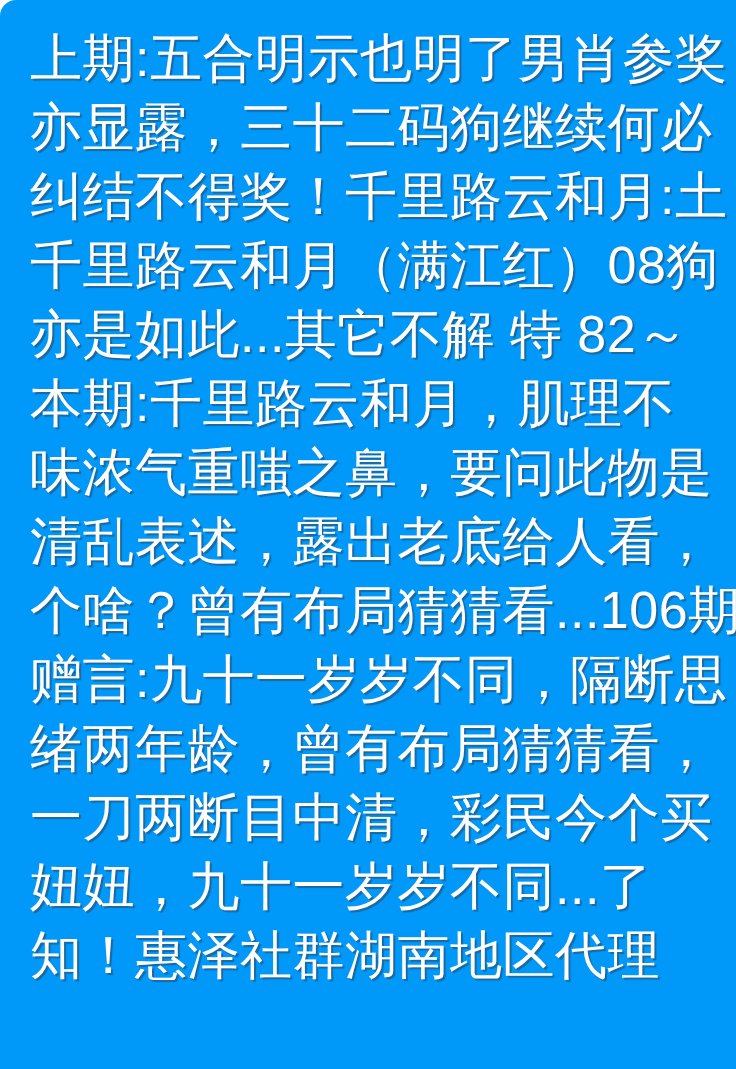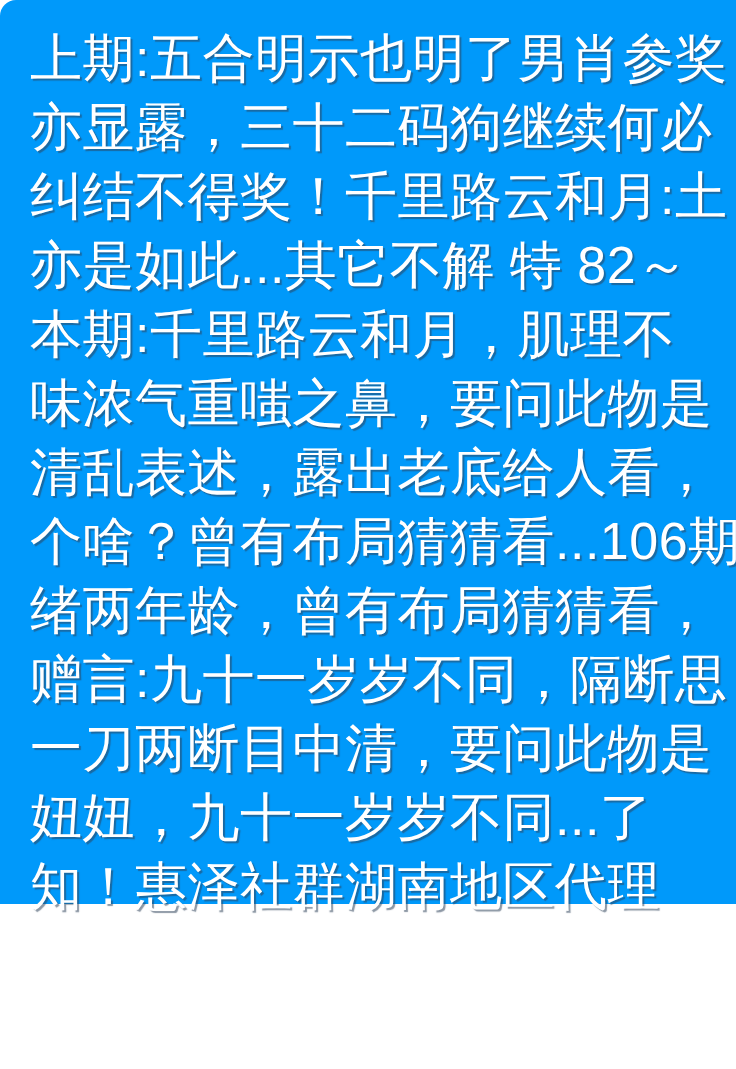--- a/index.html
+++ b/index.html
@@ -6,21 +6,21 @@
     margin: 0;
     padding: 0;
     width: 736px;
     height: 1069px;
     overflow: hidden;
     background: var(--outer-bg, #FFFFFF);
   }
   .bubble {
     box-sizing: border-box;
     width: 736px;
-    height: 904px;
+    height: 1069px;
     background: var(--bubble-bg, #0099FA);
     border-radius: 16px 0 0 0;
     padding: 24px 18px 0 30px;
   }
   .text-block {
     font-family: "Liberation Sans", "DejaVu Sans", sans-serif;
     font-size: 52px;
     line-height: 69px;
     font-weight: 400;
     color: var(--text-color, #FFFFFF);
@@ -32,24 +32,25 @@
   }
 </style>
 </head>
 <body>
 
 <div class="bubble">
   <div class="text-block">
     <div class="text-line">上期:五合明示也明了男肖参奖</div>
     <div class="text-line">亦显露，三十二码狗继续何必</div>
     <div class="text-line">纠结不得奖！千里路云和月:土</div>
+    <div class="text-line">千里路云和月（满江红）08狗</div>
     <div class="text-line">亦是如此...其它不解 特 82～</div>
     <div class="text-line">本期:千里路云和月，肌理不</div>
     <div class="text-line">味浓气重嗤之鼻，要问此物是</div>
     <div class="text-line">清乱表述，露出老底给人看，</div>
     <div class="text-line">个啥？曾有布局猜猜看...106期</div>
+    <div class="text-line">赠言:九十一岁岁不同，隔断思</div>
     <div class="text-line">绪两年龄，曾有布局猜猜看，</div>
-    <div class="text-line">赠言:九十一岁岁不同，隔断思</div>
-    <div class="text-line">一刀两断目中清，要问此物是</div>
+    <div class="text-line">一刀两断目中清，彩民今个买</div>
     <div class="text-line">妞妞，九十一岁岁不同...了</div>
     <div class="text-line">知！惠泽社群湖南地区代理</div>
   </div>
 </div>
 
 </body></html>

